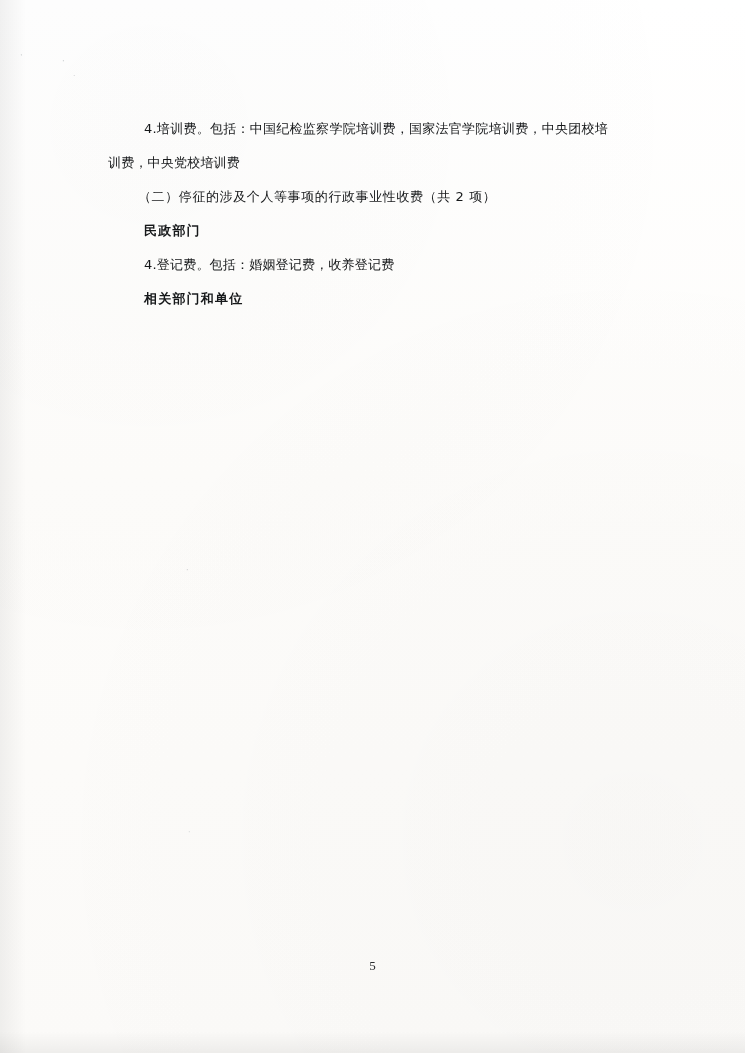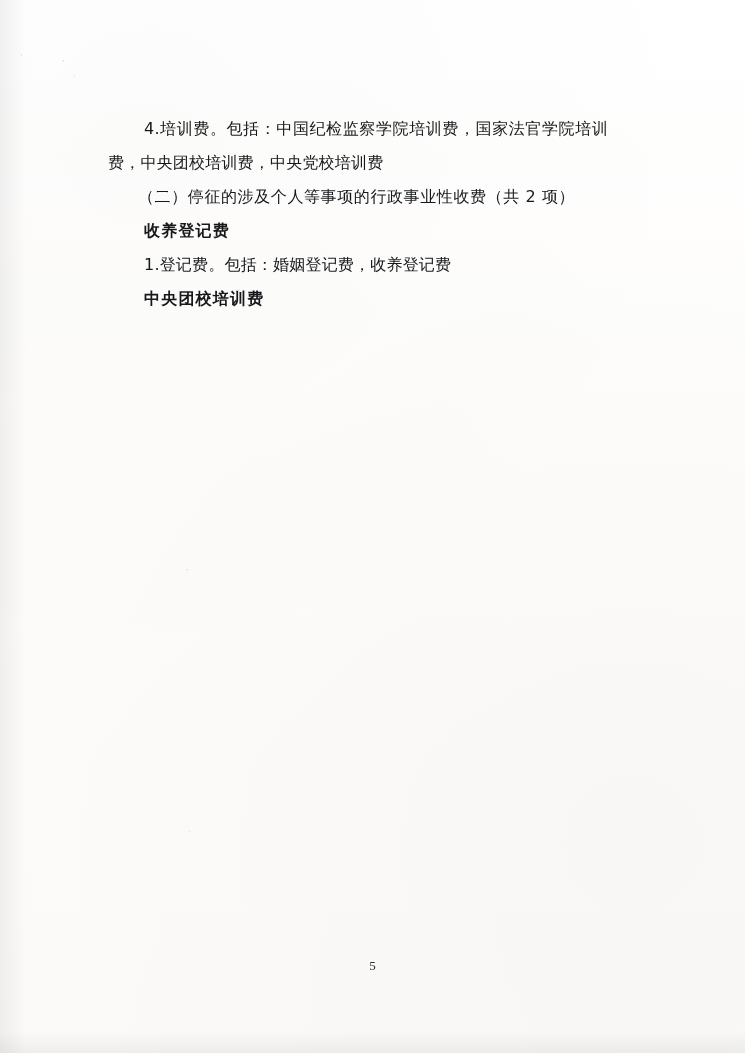--- a/index.html
+++ b/index.html
@@ -41,21 +41,21 @@
     background: linear-gradient(0deg, rgba(0,0,0,0.05), rgba(0,0,0,0));
     pointer-events: none;
   }
 
   .body-text {
     position: absolute;
     left: 108px;
     top: 112px;
     width: 500px;
     color: #16181a;
-    font-size: 16px;
+    font-size: 13px;
     line-height: 34px;
     letter-spacing: 0.2px;
   }
   .para {
     margin: 0 0 0 0;
     text-align: justify;
     text-justify: inter-ideograph;
   }
   .indent {
     text-indent: 36px;
@@ -105,19 +105,19 @@
 
   <span class="speck s1">·</span>
   <span class="speck s2">·</span>
   <span class="speck s3">·</span>
   <span class="speck s4">·</span>
   <span class="speck s5">·</span>
 
   <div class="body-text">
     <p class="para indent">4.培训费。包括：中国纪检监察学院培训费，国家法官学院培训费，中央团校培训费，中央党校培训费</p>
     <p class="para section-head">（二）停征的涉及个人等事项的行政事业性收费（共 2 项）</p>
-    <p class="para bold-head">收养登记费</p>
-    <p class="para indent">1.登记费。包括：婚姻登记费，收养登记费</p>
-    <p class="para bold-head">中央团校培训费</p>
+    <p class="para bold-head">民政部门</p>
+    <p class="para indent">4.登记费。包括：婚姻登记费，收养登记费</p>
+    <p class="para bold-head">相关部门和单位</p>
   </div>
 
   <div class="page-number">5</div>
 </div>
 
 </body></html>

